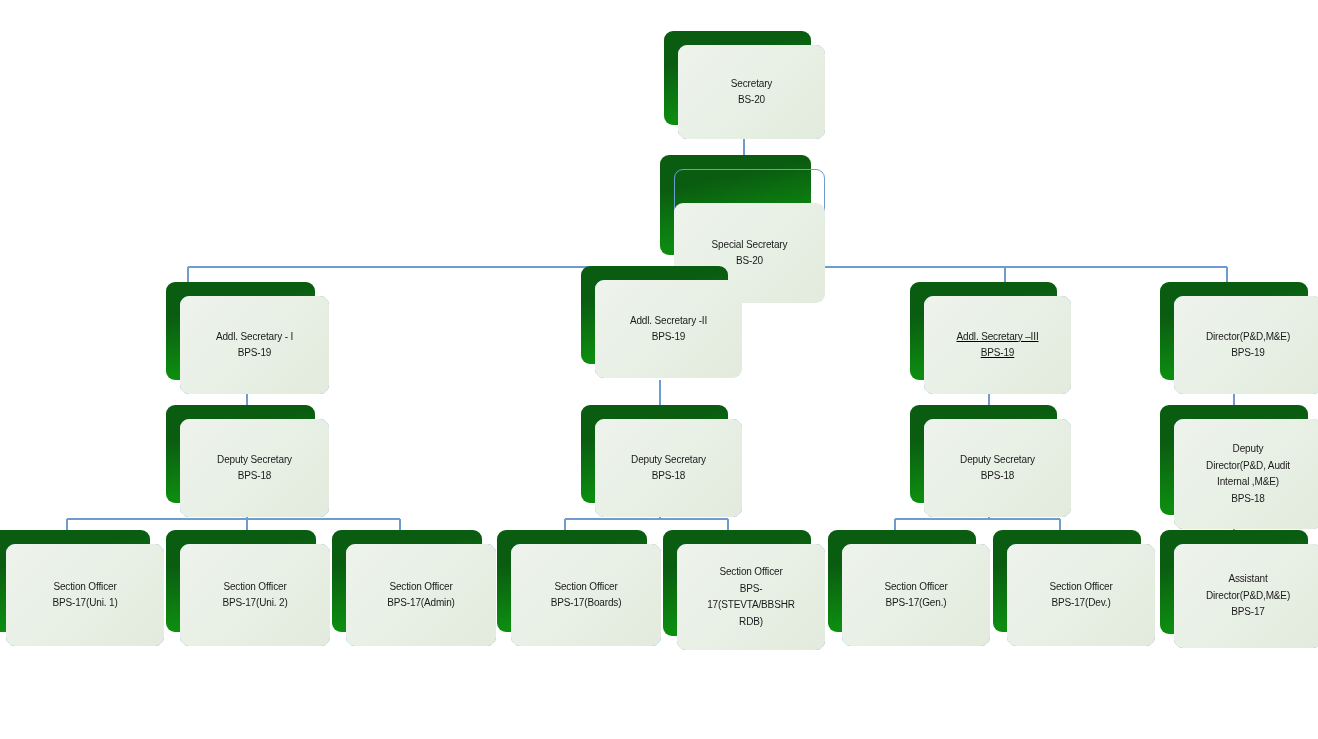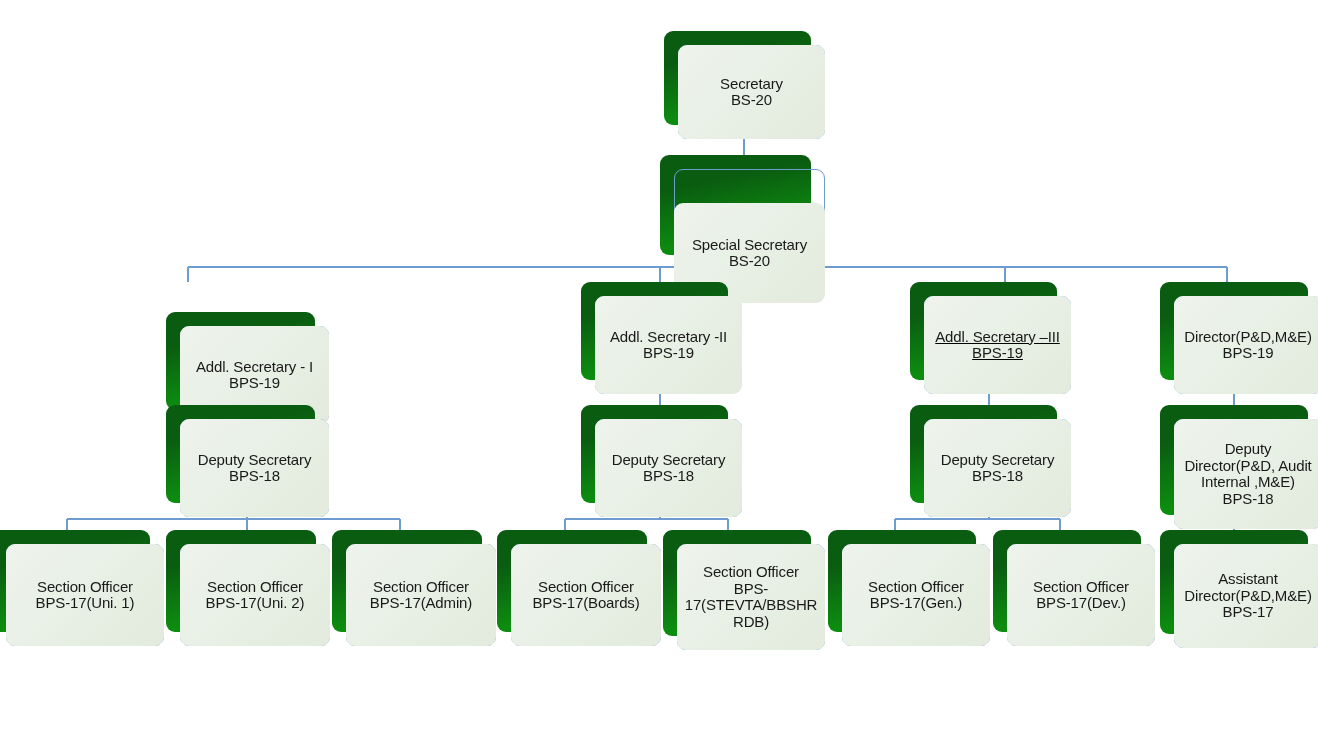--- a/index.html
+++ b/index.html
@@ -62,21 +62,21 @@
     top: 14px;
     border-radius: 9px;
     background: linear-gradient(135deg, #eef3ec 0%, #e9f0e6 45%, #e2ebdd 100%);
     display: flex;
     align-items: center;
     justify-content: center;
     box-sizing: border-box;
   }
   .node .label {
     color: #1a1a1a;
-    font-size: 15px;
+    font-size: 10px;
     line-height: 16.5px;
     text-align: center;
     white-space: pre-line;
     font-family: "Liberation Sans", sans-serif;
     letter-spacing: -0.15px;
   }
 </style>
 </head>
 <body>
 
@@ -121,29 +121,29 @@
         </div>
       </div>
       <div class="node" style="left: 660px; top: 155px; width: 165px; height: 114px;">
         <div class="shadow" style="width: 151px; height: 100px;"></div>
         <div class="frame"></div>
         <div class="panel" style="width: 151px; height: 100px; margin-top: 34px;">
           <div class="label">Special Secretary
 BS-20</div>
         </div>
       </div>
-      <div class="node" style="left: 166px; top: 282px; width: 163px; height: 112px; margin-top: 30px;">
+      <div class="node" style="left: 166px; top: 282px; width: 163px; height: 112px;">
         <div class="shadow" style="width: 149px; height: 98px;"></div>
         <div class="frame"></div>
         <div class="panel" style="width: 149px; height: 98px;">
           <div class="label">Addl. Secretary - I
 BPS-19</div>
         </div>
       </div>
-      <div class="node" style="left: 581px; top: 282px; width: 128px; height: 112px; padding-left: 15px;">
+      <div class="node" style="left: 581px; top: 266px; width: 128px; height: 112px; padding-left: 15px;">
         <div class="shadow" style="width: 147px; height: 98px;"></div>
         <div class="frame"></div>
         <div class="panel" style="width: 147px; height: 98px;">
           <div class="label">Addl. Secretary -II
 BPS-19</div>
         </div>
       </div>
       <div class="node" style="left: 910px; top: 282px; width: 161px; height: 112px;">
         <div class="shadow" style="width: 147px; height: 98px;"></div>
         <div class="frame"></div>

